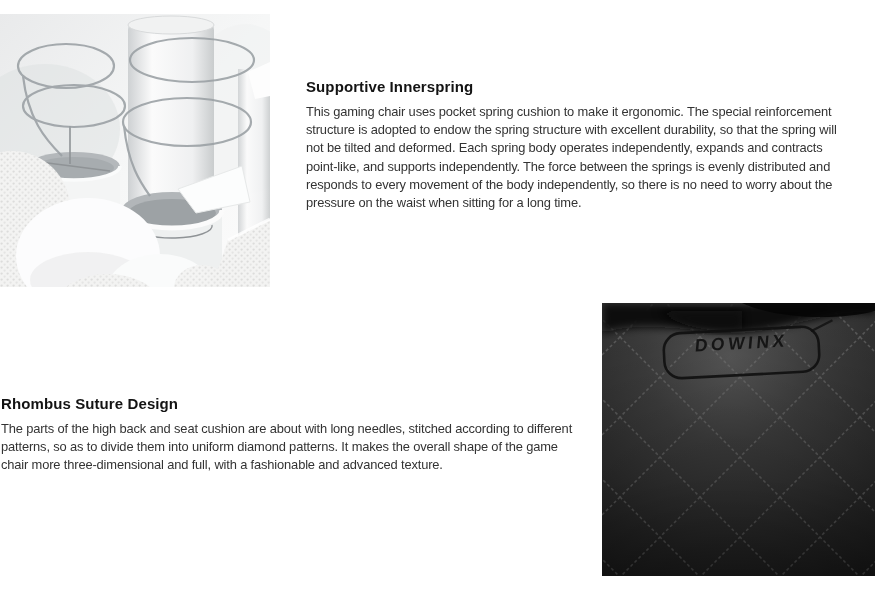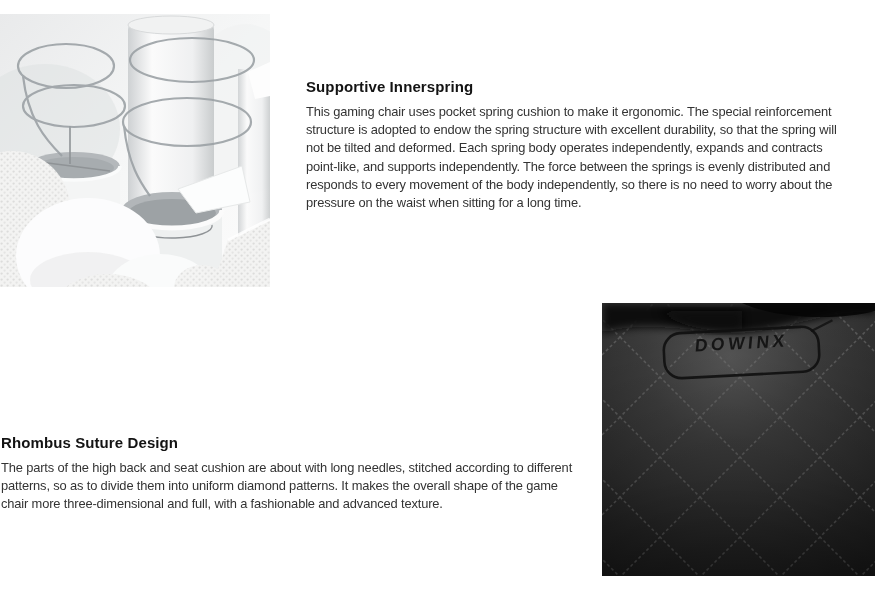--- a/index.html
+++ b/index.html
@@ -12,21 +12,21 @@
   .canvas { position: relative; width: 747px; height: 599px; background: #fff; }
 
   .feature-img { position: absolute; overflow: hidden; }
   .feature-img svg { display: block; width: 100%; height: 100%; }
 
   .img-springs { left: 0; top: 14px; width: 270px; height: 273px; }
   .img-leather { left: 602px; top: 303px; width: 273px; height: 273px; }
 
   .feature-text { position: absolute; }
   .text-innerspring { left: 306px; top: 77px; width: 578px; }
-  .text-rhombus { left: 1px; top: 394px; width: 598px; margin-top: 39px; }
+  .text-rhombus { left: 1px; top: 394px; width: 598px; }
 
   .feature-heading {
     margin: 0 0 7px 0;
     font-size: 15px;
     line-height: 19px;
     font-weight: 700;
     color: #131313;
     letter-spacing: 0.1px;
   }
   .feature-body {

